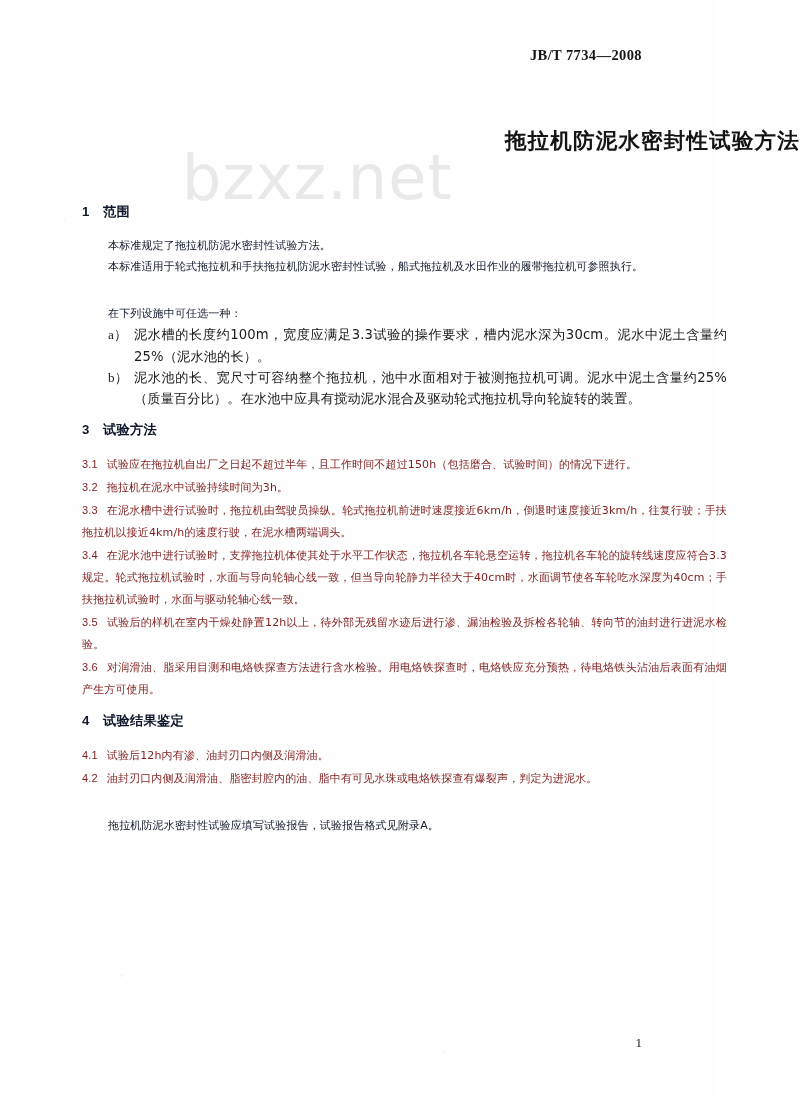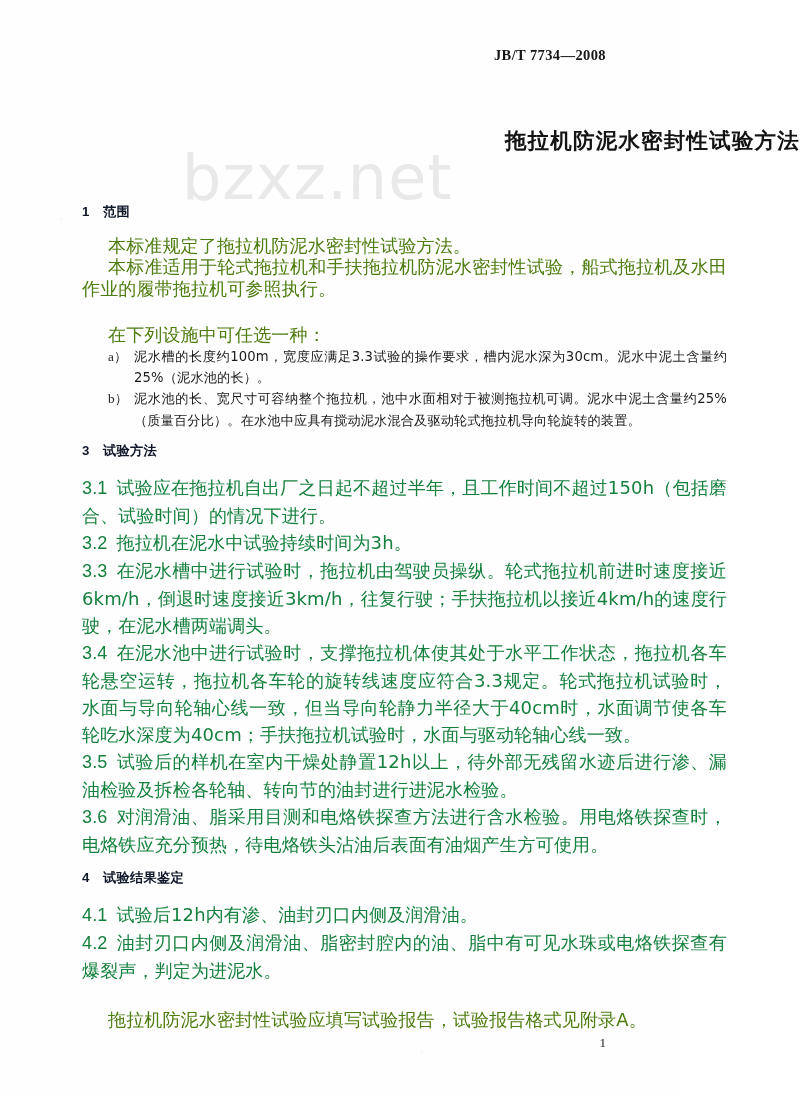--- a/index.html
+++ b/index.html
@@ -17,20 +17,21 @@
     color: #1b1b1b;
     -webkit-font-smoothing: antialiased;
   }
 
   .page {
     position: absolute;
     inset: 0;
     width: 680px;
     height: 1096px;
     background: #fefefe;
+    padding-left: 36px;
   }
 
   
   .page::before {
     content: "";
     position: absolute;
     inset: 0;
     background:
       radial-gradient(circle at 17% 89%, rgba(120,120,120,0.07) 0 1px, transparent 2px),
       radial-gradient(circle at 9% 20%, rgba(120,120,120,0.05) 0 1px, transparent 2px),
@@ -98,32 +99,32 @@
     letter-spacing: 0.3px;
     white-space: nowrap;
   }
   .sec-head .num {
     display: inline-block;
     min-width: 21px;
     font-family: "Liberation Sans", "DejaVu Sans", sans-serif;
   }
 
   .para {
-    font-size: 18px;
+    font-size: 11px;
     line-height: 21.4px;
-    color: #4d7c0f;
+    color: #0f172a;
     text-align: justify;
     letter-spacing: 0.15px;
   }
   .indent { text-indent: 26px; }
 
   .num-para {
-    font-size: 18px;
-    line-height: 27px;
-    color: #15803d;
+    font-size: 11px;
+    line-height: 22px;
+    color: #7f1d1d;
     text-align: justify;
     letter-spacing: 0.15px;
   }
   .num-para .lbl {
     font-family: "Liberation Sans", "DejaVu Sans", sans-serif;
     font-weight: normal;
     margin-right: 9px;
   }
 
   .list-item {

